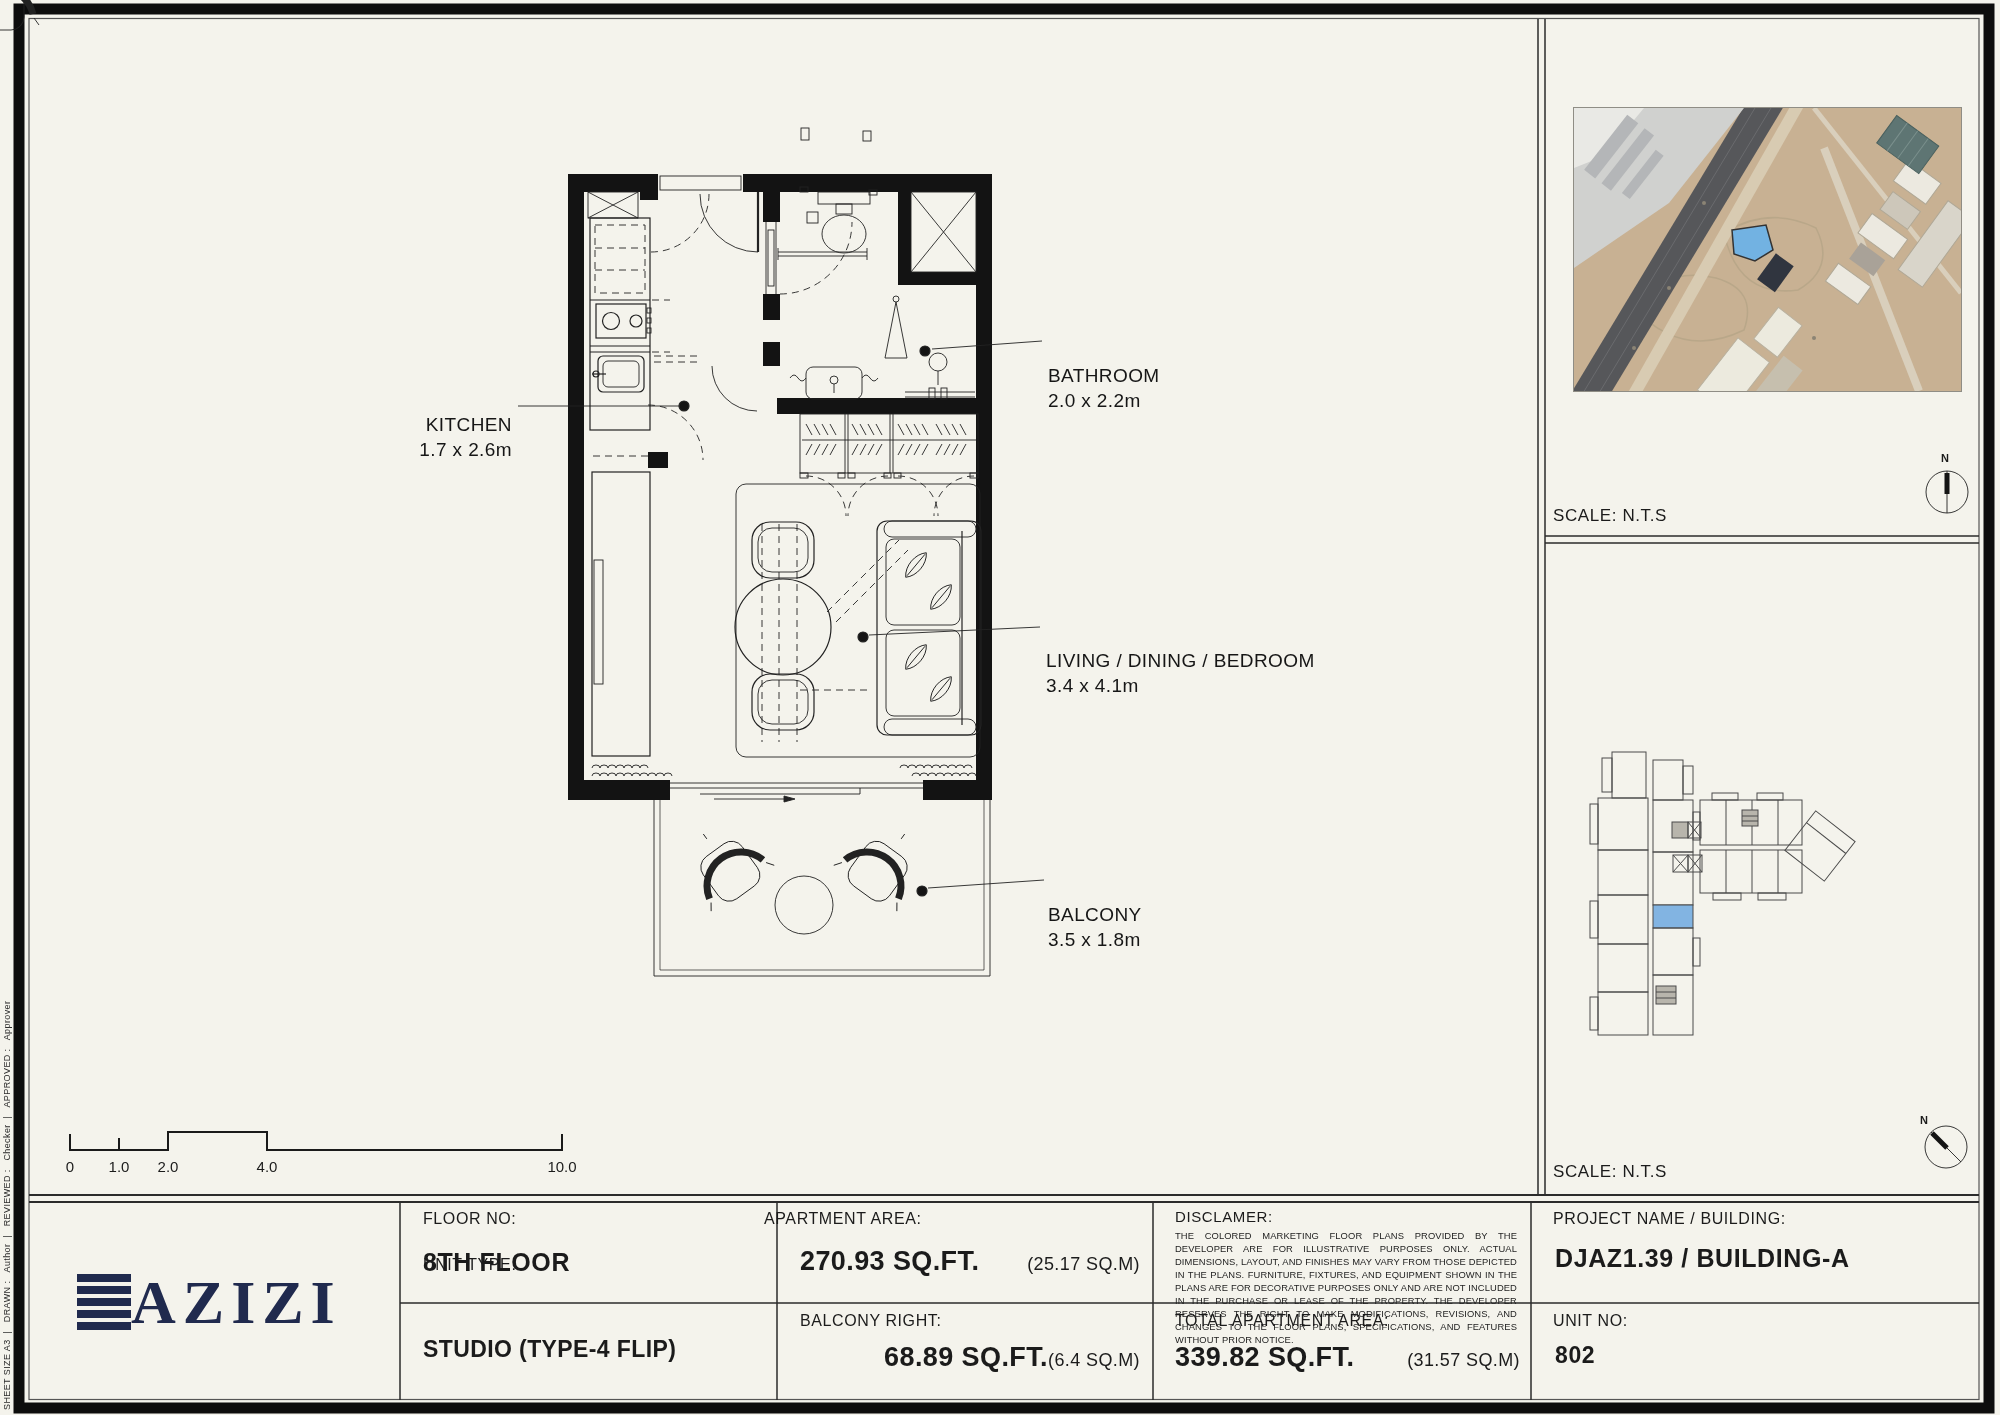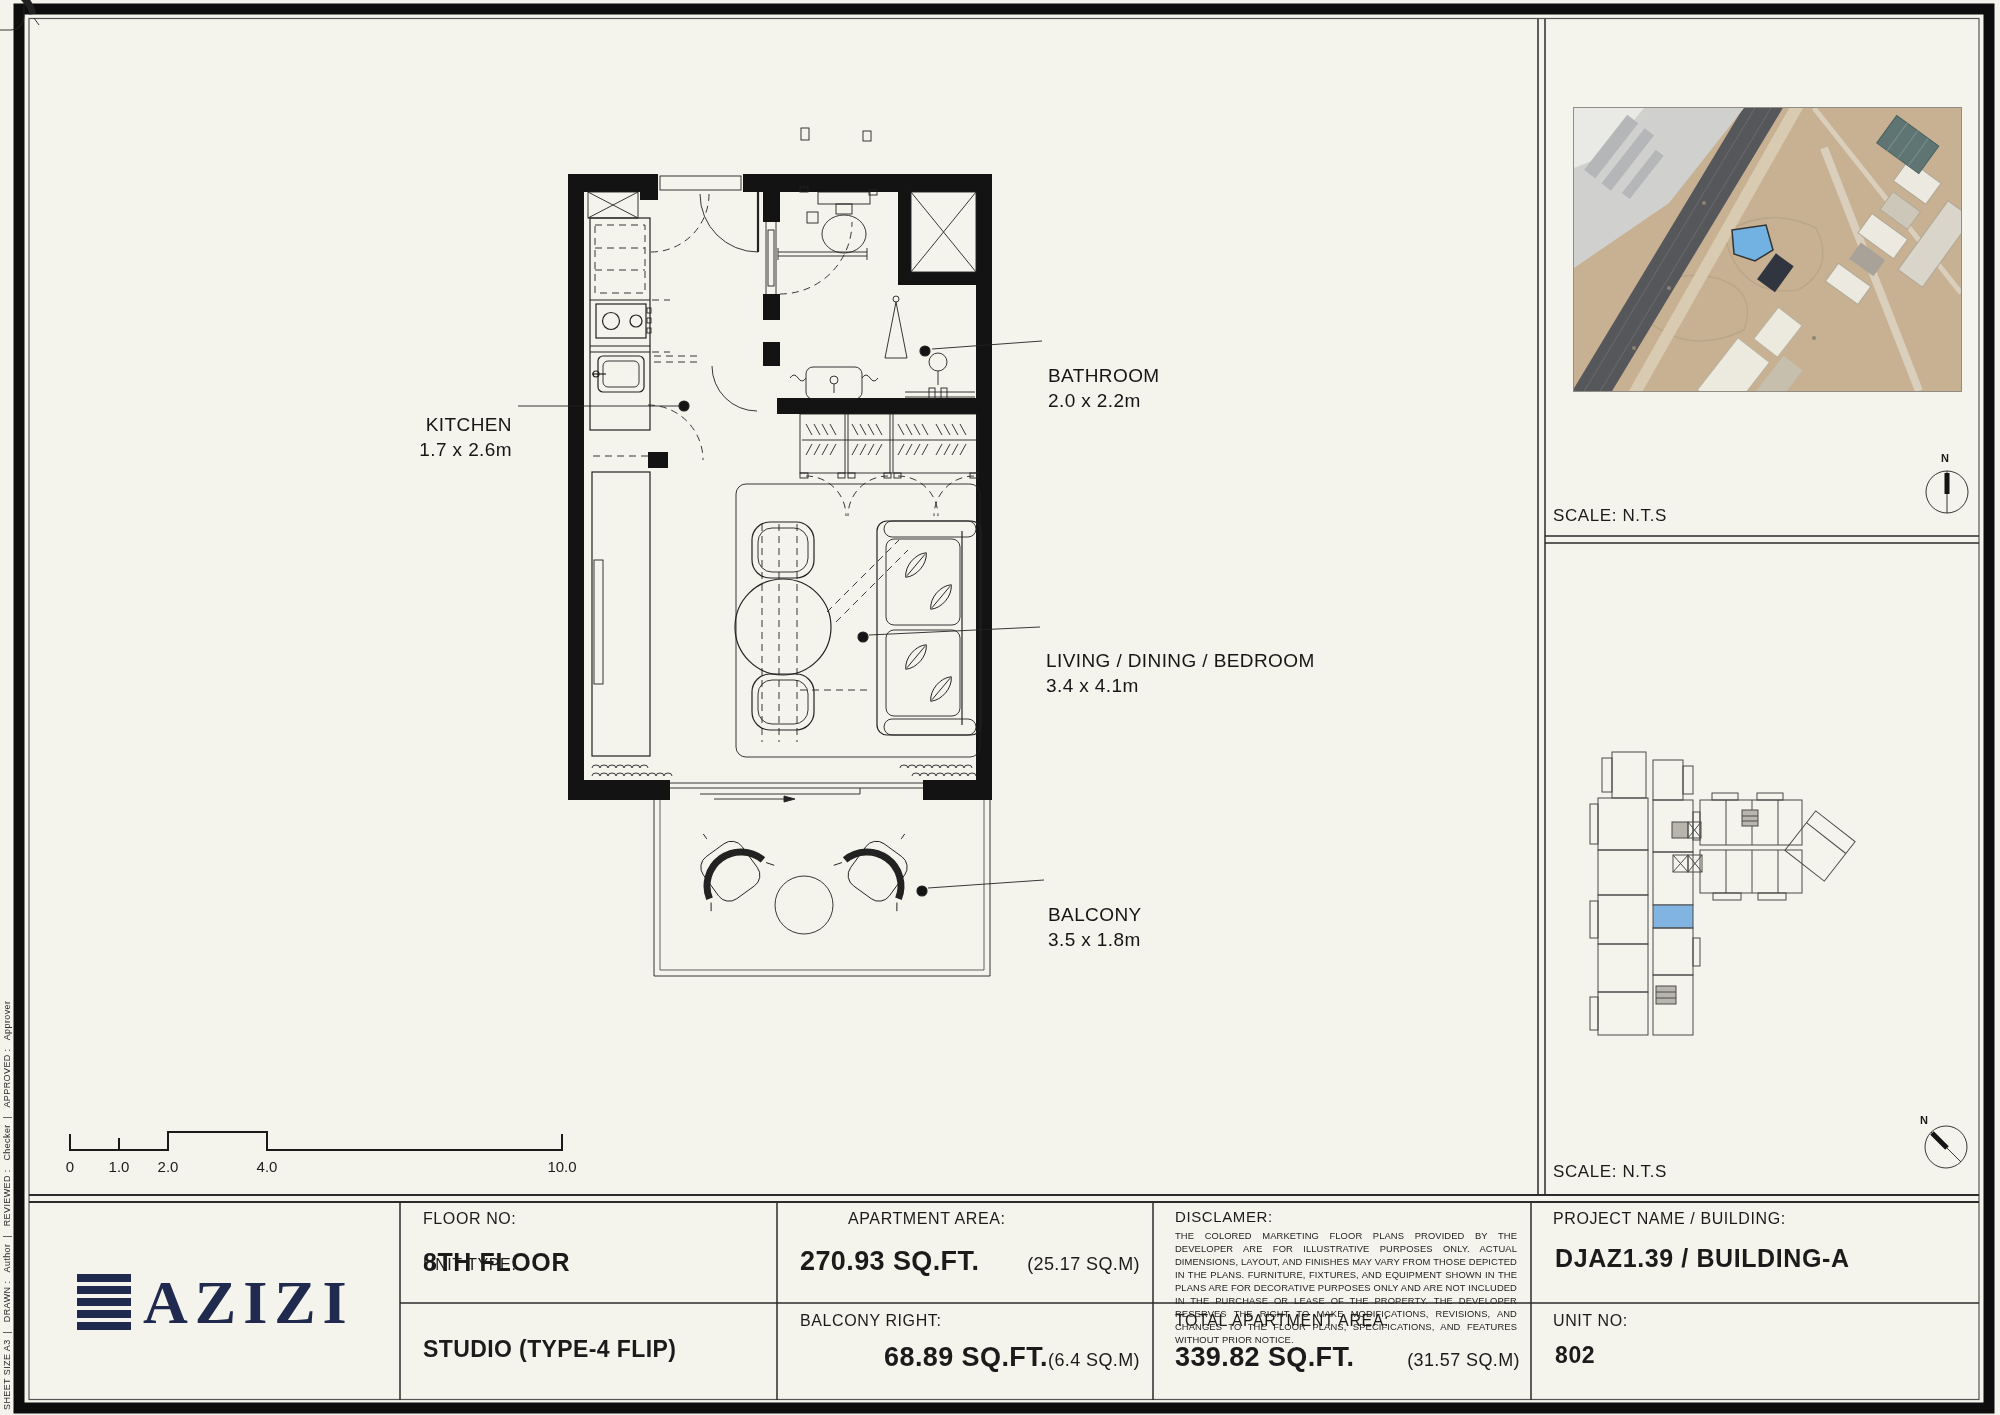--- a/index.html
+++ b/index.html
@@ -12,21 +12,21 @@
   .tbv{font-size:25px;font-weight:700;letter-spacing:.6px;white-space:nowrap;}
   .tbv2{font-size:23px;font-weight:700;letter-spacing:.4px;white-space:nowrap;}
   .big{font-size:27px;font-weight:700;letter-spacing:.4px;white-space:nowrap;}
   .sqm{font-size:18px;font-weight:400;letter-spacing:.4px;white-space:nowrap;}
   .scl{font-size:17px;letter-spacing:.6px;white-space:nowrap;}
   .tick{font-size:15px;transform:translateX(-50%);white-space:nowrap;}
   .north{font-size:11px;font-weight:700;}
   .para{font-size:9.4px;line-height:1.38;text-align:justify;color:#232323;letter-spacing:.1px;}
   .marginTxt{font-size:9px;color:#2a2a2a;letter-spacing:.4px;transform-origin:0 0;
              transform:rotate(-90deg);white-space:nowrap;}
-  .logo{display:flex;align-items:center;gap:12px;}
+  .logo{display:flex;align-items:center;gap:0;}
   .logoBars{display:flex;flex-direction:column;gap:4.5px;}
   .logoBars i{display:block;width:54px;height:7.5px;background:#202a4e;}
   .logoTxt{font-family:"Liberation Serif",serif;font-weight:700;font-size:62px;line-height:56px;
            letter-spacing:7px;color:#202a4e;}
 </style>
 </head>
 <body>
 
 <div id="sheet">
 
@@ -433,21 +433,21 @@
         <i></i>
       </span>
     <span class="logoTxt">AZIZI</span>
   </div>
 
   <div class="abs tbl" style="left:423px;top:1210px;z-index:3">FLOOR NO:</div>
   <div class="abs tbv" style="left:423px;top:1248px;z-index:3">8TH FLOOR</div>
   <div class="abs tbl" style="left:423px;top:1256px;z-index:3">UNIT TYPE:</div>
   <div class="abs tbv2" style="left:423px;top:1336px;z-index:3">STUDIO (TYPE-4 FLIP)</div>
 
-  <div class="abs tbl" style="left:848px;top:1210px;z-index:3">APARTMENT AREA:</div>
+  <div class="abs tbl" style="left:764px;top:1210px;z-index:3">APARTMENT AREA:</div>
   <div class="abs" style="left:800px;top:1246px;width:340px;display:flex;justify-content:space-between;align-items:baseline;z-index:3">
     <span class="big">270.93 SQ.FT.</span>
     <span class="sqm">(25.17 SQ.M)</span>
   </div>
   <div class="abs tbl" style="left:800px;top:1312px;z-index:3">BALCONY RIGHT:</div>
   <div class="abs" style="left:800px;top:1342px;width:340px;display:flex;justify-content:flex-end;align-items:baseline;z-index:3">
     <span class="big">68.89 SQ.FT.</span>
     <span class="sqm">(6.4 SQ.M)</span>
   </div>
 

